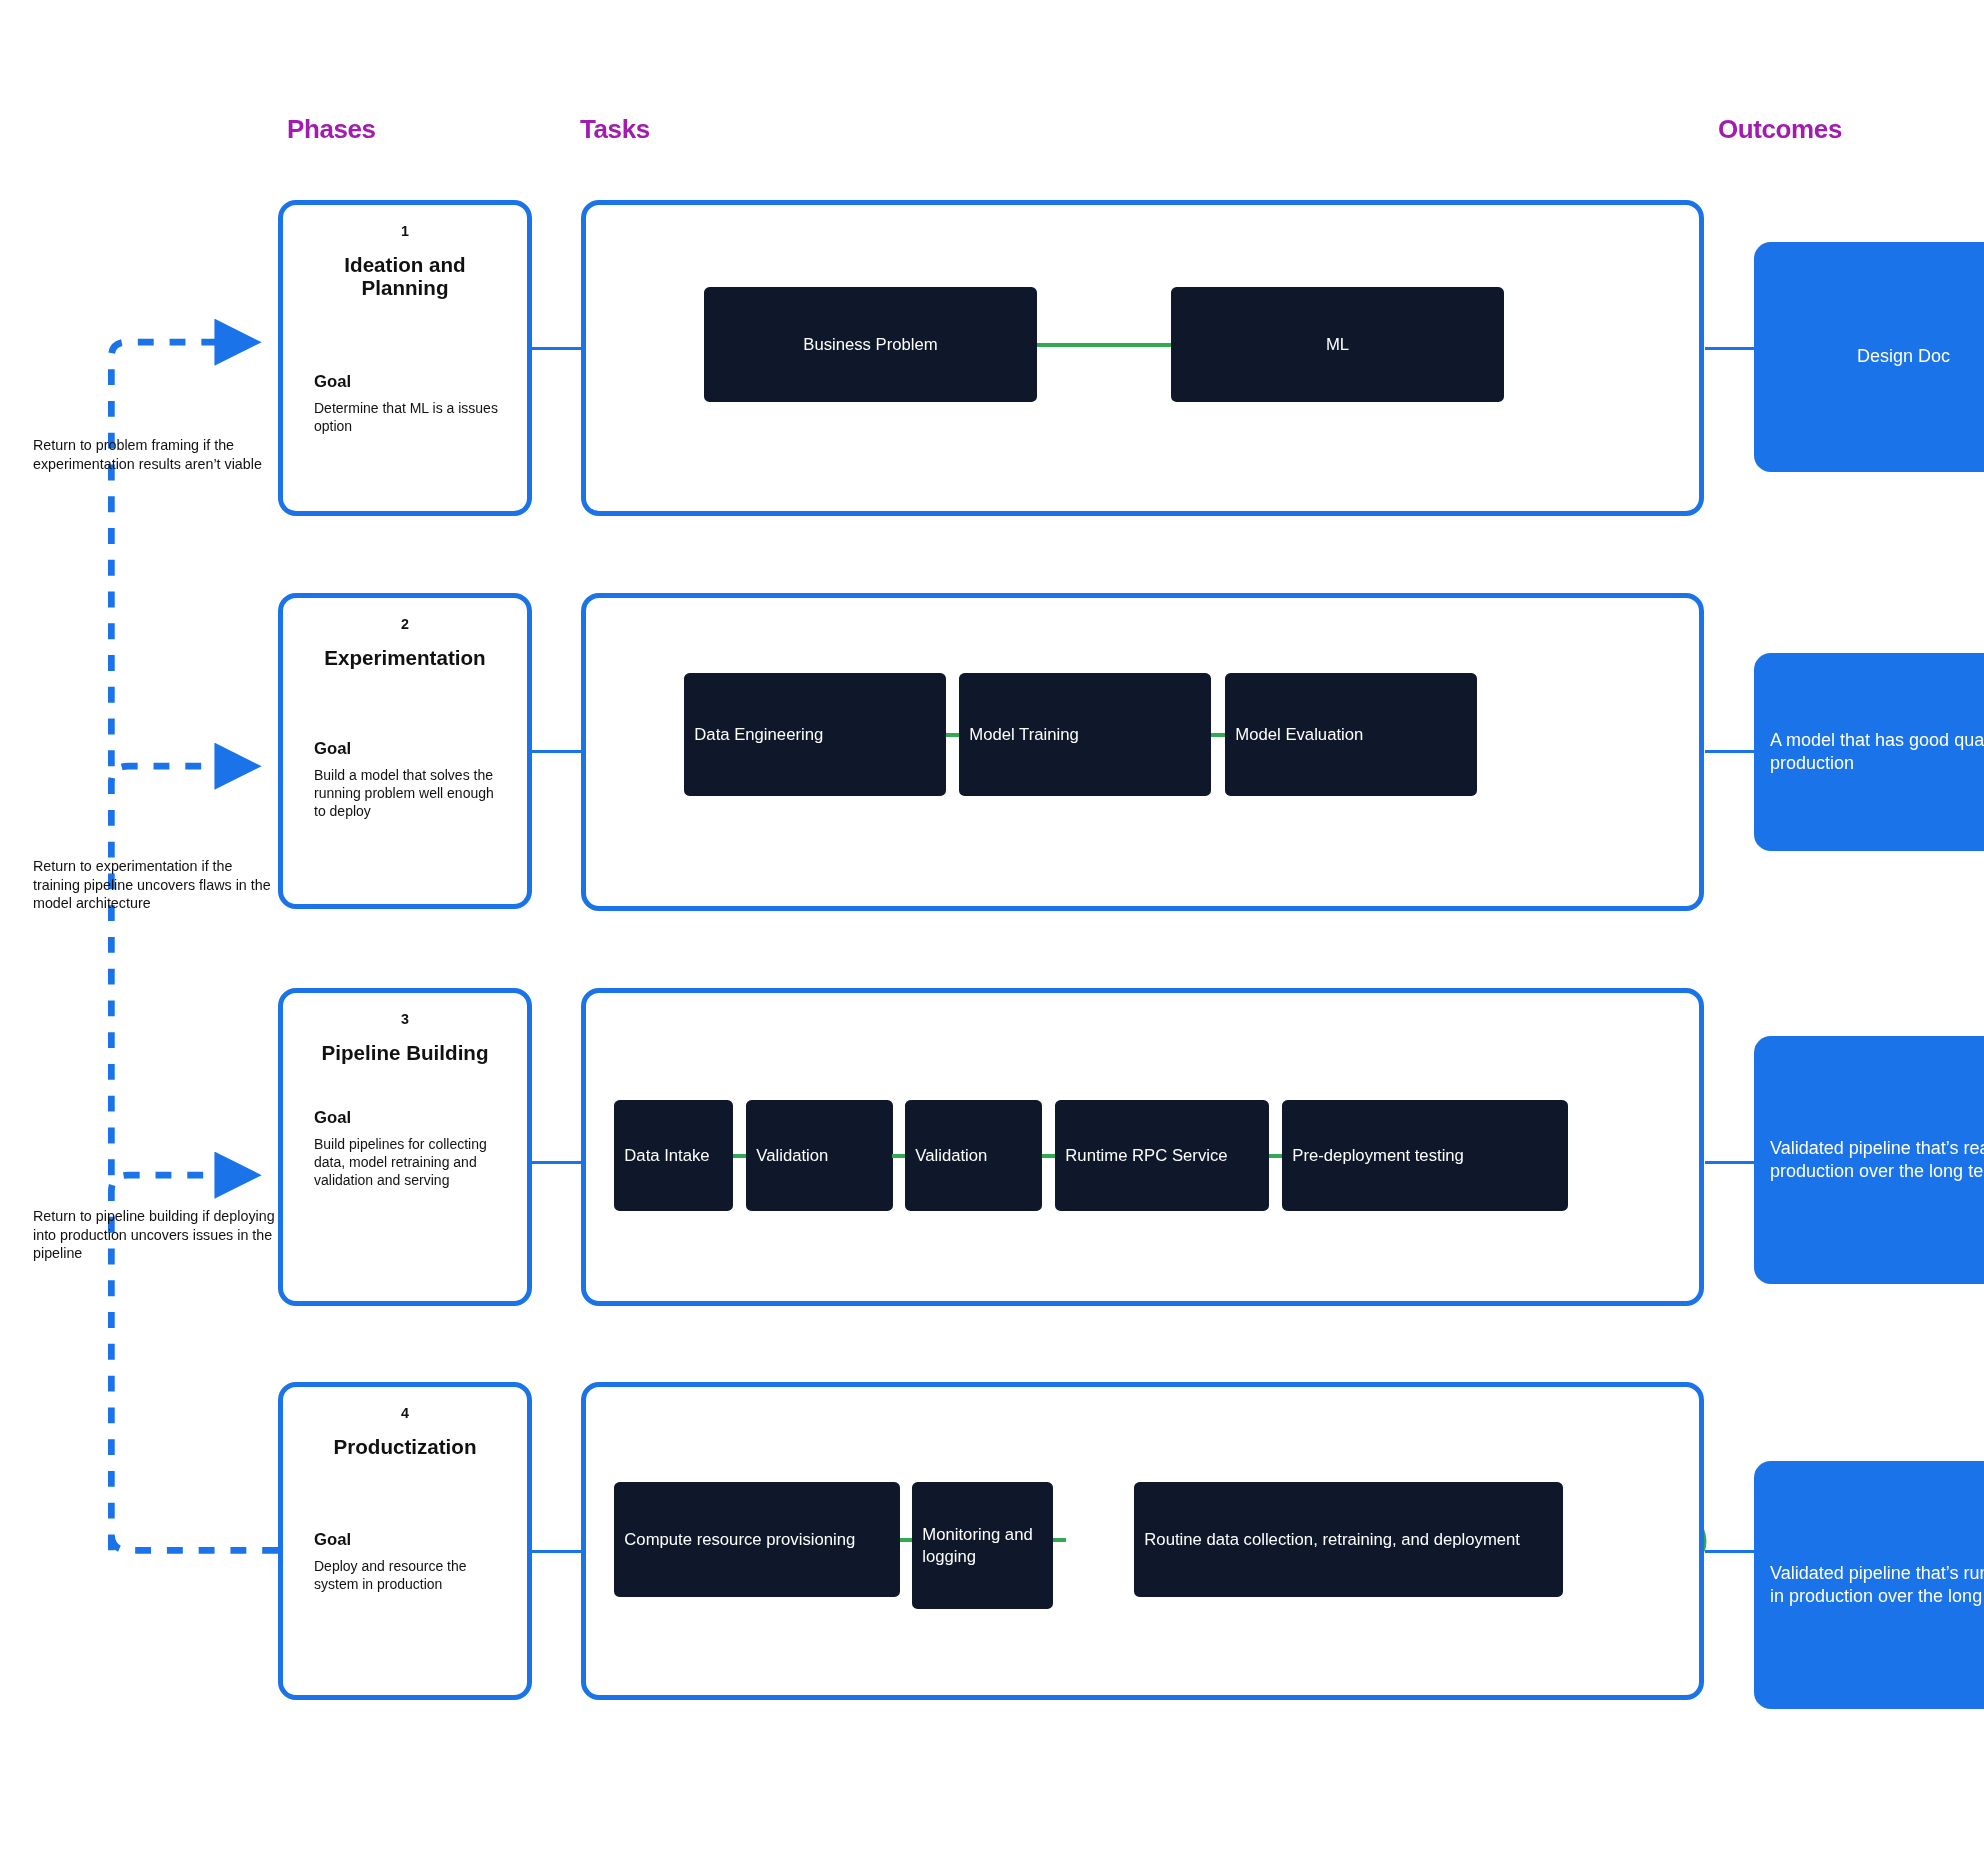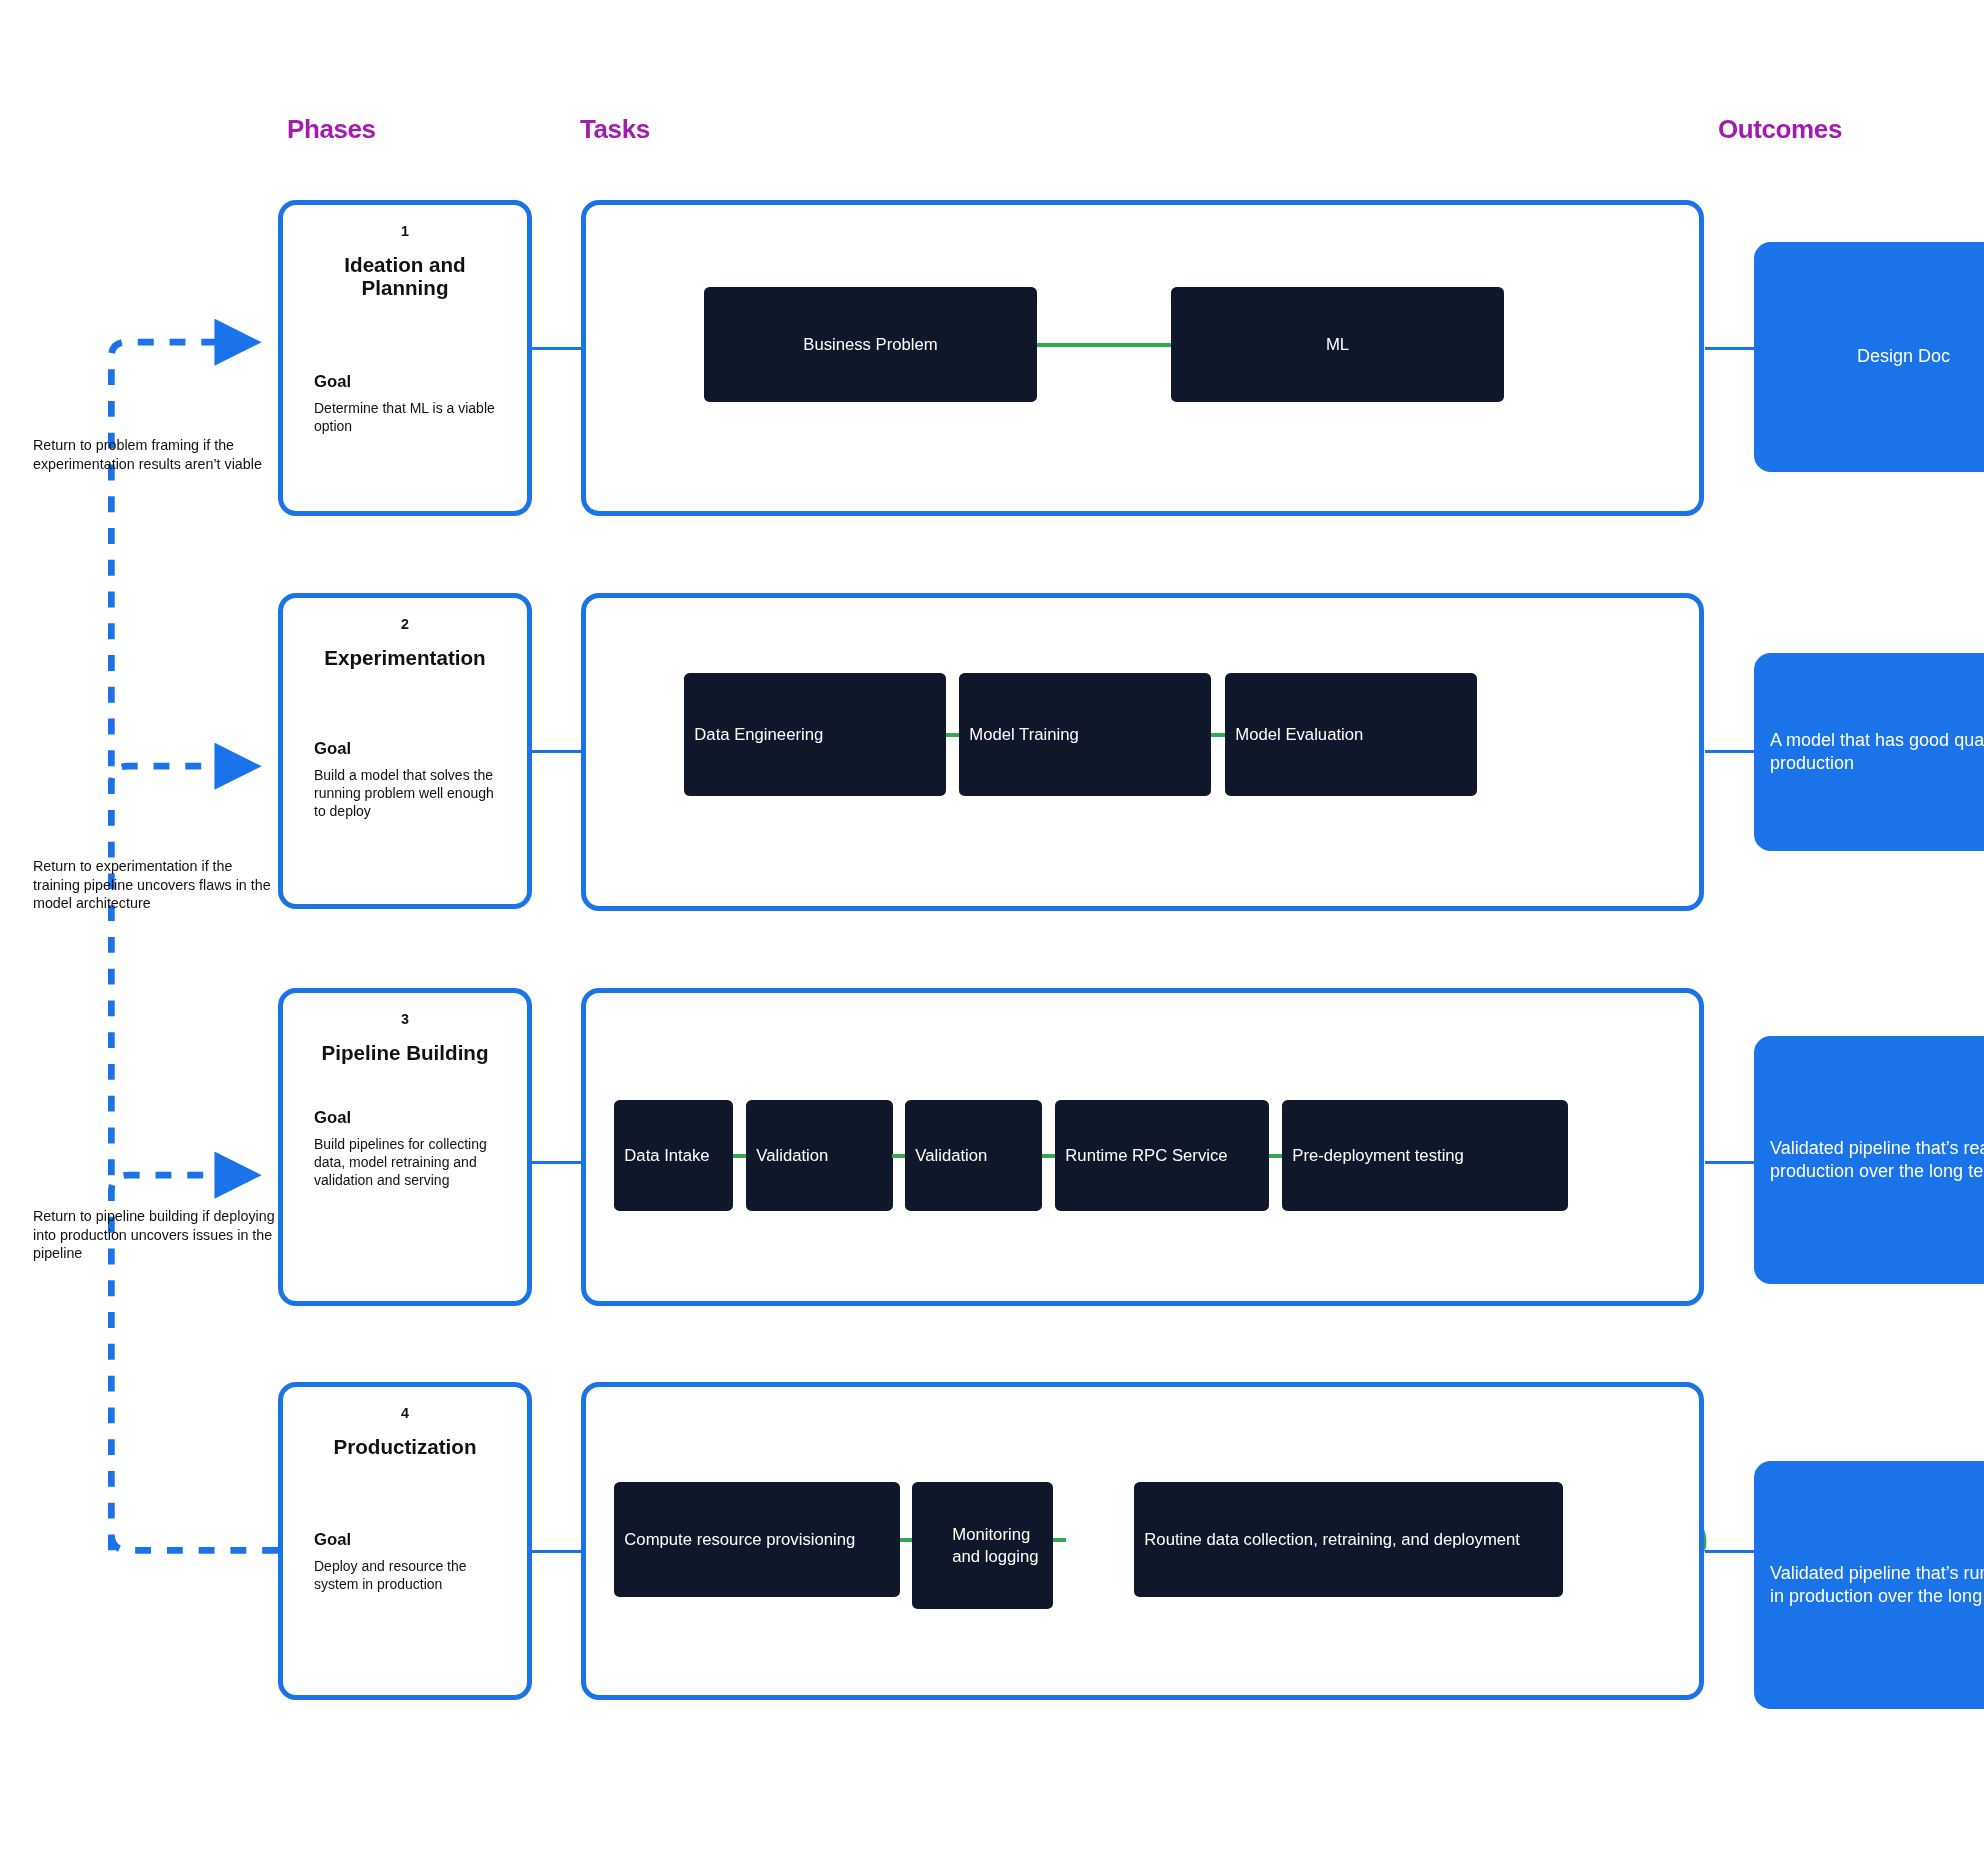--- a/index.html
+++ b/index.html
@@ -77,21 +77,21 @@
   </svg>
 
   <div class="fb-text" style="left:33px;top:436px;width:238px;">Return to problem framing if the experimentation results aren’t viable</div>
   <div class="fb-text" style="left:33px;top:857px;width:238px;">Return to experimentation if the training pipeline uncovers flaws in the model architecture</div>
   <div class="fb-text" style="left:33px;top:1207px;width:246px;">Return to pipeline building if deploying into production uncovers issues in the pipeline</div>
 
   <div class="phase-card" style="left:278px;top:200px;width:254px;height:316px;">
     <div class="phase-num" style="top:18px;">1</div>
     <div class="phase-title" style="top:48px;">Ideation and Planning</div>
     <div class="goal-label" style="left:31px;top:167px;">Goal</div>
-    <div class="goal-text" style="left:31px;top:194px;width:187px;">Determine that ML is a viable option</div>
+    <div class="goal-text" style="left:31px;top:194px;width:187px;">Determine that ML is a issues option</div>
   </div>
   <div class="bconn" style="left:532px;top:347px;width:49px;"></div>
 
   <div class="tasks-panel" style="left:581px;top:200px;width:1123px;height:316px;">
     <div class="gbox center" style="left:118px;top:82px;width:333px;height:115px;">
       <span class="lbl">Business Problem</span>
     </div>
     <div class="gconn" style="left:451px;top:138px;width:134px;"></div>
     <div class="gbox center" style="left:585px;top:82px;width:333px;height:115px;">
       <span class="lbl">ML</span>
@@ -171,21 +171,21 @@
     <div class="goal-label" style="left:31px;top:143px;">Goal</div>
     <div class="goal-text" style="left:31px;top:170px;width:187px;">Deploy and resource the system in production</div>
   </div>
   <div class="bconn" style="left:532px;top:1550px;width:49px;"></div>
 
   <div class="tasks-panel" style="left:581px;top:1382px;width:1123px;height:318px;">
     <div class="gbox" style="left:28px;top:95px;width:286px;height:115px;">
       <span class="lbl">Compute  resource provisioning</span>
     </div>
     <div class="gconn" style="left:314px;top:151px;width:12.7px;"></div>
-    <div class="gbox" style="left:326px;top:95px;width:141px;height:127px;padding-left:30px;">
+    <div class="gbox" style="left:326px;top:95px;width:141px;height:127px;">
       <span class="lbl">Monitoring and logging</span>
     </div>
     <div class="gconn" style="left:467px;top:151px;width:12.7px;"></div>
     <div class="gbox" style="left:548px;top:95px;width:429px;height:115px;">
       <span class="lbl">Routine data collection, retraining, and deployment</span>
     </div>
   </div>
   <div class="bconn" style="left:1705px;top:1550px;width:49px;"></div>
 
   <div class="outcome" style="left:1754px;top:1461px;width:299px;height:248px;">

